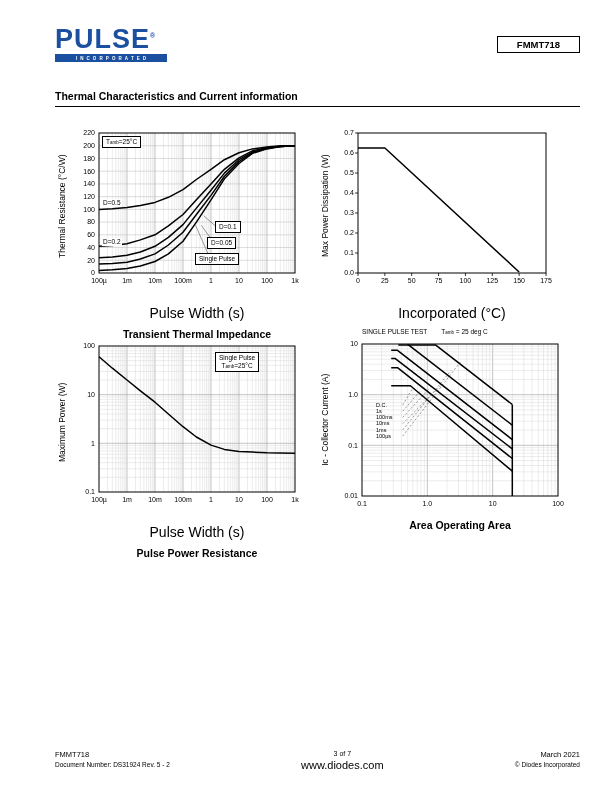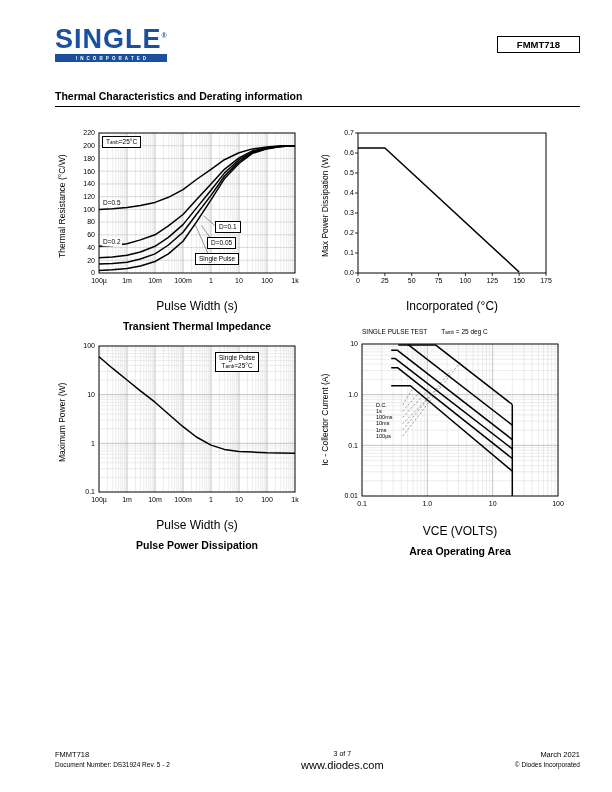--- a/index.html
+++ b/index.html
@@ -18,21 +18,21 @@
                    border-bottom:1.6px solid #000; padding-bottom:4px; }
 
   
   .chart-block { position:absolute; }
   .plot-row { display:flex; align-items:stretch; }
   .ylab { width:14px; display:flex; align-items:center; justify-content:center;
           writing-mode:vertical-rl; transform:rotate(180deg); font-size:8.5px; white-space:nowrap; }
   .svg-wrap { position:relative; line-height:0; }
   .chart-svg { display:block; }
   .chart-svg text { font-family:"Liberation Sans","DejaVu Sans",sans-serif; font-size:7px; fill:#000; }
-  .xlab { font-size:12px; text-align:center; margin-top:12px; }
+  .xlab { font-size:14px; text-align:center; margin-top:18px; }
   .ctitle { font-size:10.5px; font-weight:bold; text-align:center; margin-top:7px; }
 
   .anno { position:absolute; font-size:6.5px; line-height:1.25; white-space:nowrap; background:#fff; padding:0 1px; }
   .anno.boxed { border:1px solid #000; padding:1px 3px; }
   .anno.center { text-align:center; }
   .sub { font-size:4.5px; }
 
   .soa-header { font-size:6.5px; margin:0 0 2px 30px; white-space:nowrap; line-height:1.2; }
   .soa-t { margin-left:14px; }
   .soa-list { position:absolute; left:44px; top:64px; font-size:5.5px; line-height:6.2px; }
@@ -45,25 +45,25 @@
   .f-site { font-weight:normal; font-size:11px; margin-top:2px; }
   .f-right { text-align:right; font-size:7.5px; }
   .f-copy { font-size:6.5px; margin-top:2px; }
 </style>
 </head>
 <body>
 
 <div class="page">
 
   <div class="logo">
-    <div class="logo-text"><span>SINGLE</span><span class="logo-reg">®</span></div>
+    <div class="logo-text"><span>PULSE</span><span class="logo-reg">®</span></div>
     <div class="logo-bar">INCORPORATED</div>
   </div>
   <div class="part-box">FMMT718</div>
-  <div class="section-title">Thermal Characteristics and Derating information</div>
+  <div class="section-title">Thermal Characteristics and Current information</div>
 
   <div class="chart-block" style="left:55px;top:125px;">
     <div class="plot-row">
       <div class="ylab">Thermal Resistance (°C/W)</div>
       <div class="svg-wrap">
         <svg class="chart-svg" width="232" height="162">
             <line x1="38.428839878591475" y1="8" x2="38.428839878591475" y2="148" stroke="#d8d8d8" stroke-width="0.5"></line>
             <line x1="43.35939513215055" y1="8" x2="43.35939513215055" y2="148" stroke="#d8d8d8" stroke-width="0.5"></line>
             <line x1="46.85767975718295" y1="8" x2="46.85767975718295" y2="148" stroke="#d8d8d8" stroke-width="0.5"></line>
             <line x1="49.571160121408525" y1="8" x2="49.571160121408525" y2="148" stroke="#d8d8d8" stroke-width="0.5"></line>
@@ -330,21 +330,21 @@
             <text x="26" y="107.73333333333335" text-anchor="end">1</text>
             <text x="26" y="156.4" text-anchor="end">0.1</text>
           </svg>
         <div class="anno boxed center" style="left:146px;top:14px;">
           <div>Single Pulse</div>
           <div><span>T</span><span class="sub">amb</span><span>=25°C</span></div>
         </div>
       </div>
     </div>
     <div class="xlab" style="margin-left:44px;width:196px;">Pulse Width (s)</div>
-    <div class="ctitle" style="margin-left:44px;width:196px;">Pulse Power Dissipation</div>
+    <div class="ctitle" style="margin-left:44px;width:196px;">Pulse Power Resistance</div>
   </div>
 
   <div class="chart-block" style="left:318px;top:328px;">
     <div class="plot-row">
       <div class="ylab">Ic - Collector Current (A)</div>
       <div>
         <div class="soa-header"><span>SINGLE PULSE TEST</span><span class="soa-t"><span>T</span><span class="sub">amb</span><span> = 25 deg C</span></span></div>
         <div class="svg-wrap">
           <svg class="chart-svg" width="232" height="174">
               <line x1="49.66729305004678" y1="6" x2="49.66729305004678" y2="158" stroke="#d8d8d8" stroke-width="0.5"></line>
@@ -426,21 +426,20 @@
             <div>D.C.</div>
             <div>1s</div>
             <div>100ms</div>
             <div>10ms</div>
             <div>1ms</div>
             <div>100µs</div>
           </div>
         </div>
       </div>
     </div>
-    <div class="xlab" style="margin-left:44px;width:196px;">VCE (VOLTS)</div>
     <div class="ctitle" style="margin-left:44px;width:196px;">Area Operating Area</div>
   </div>
 
   <div class="footer">
     <div class="f-left">
       <div class="f-part">FMMT718</div>
       <div class="f-doc">Document Number: DS31924 Rev. 5 - 2</div>
     </div>
     <div class="f-center">
       <div class="f-page">3 of 7</div>

